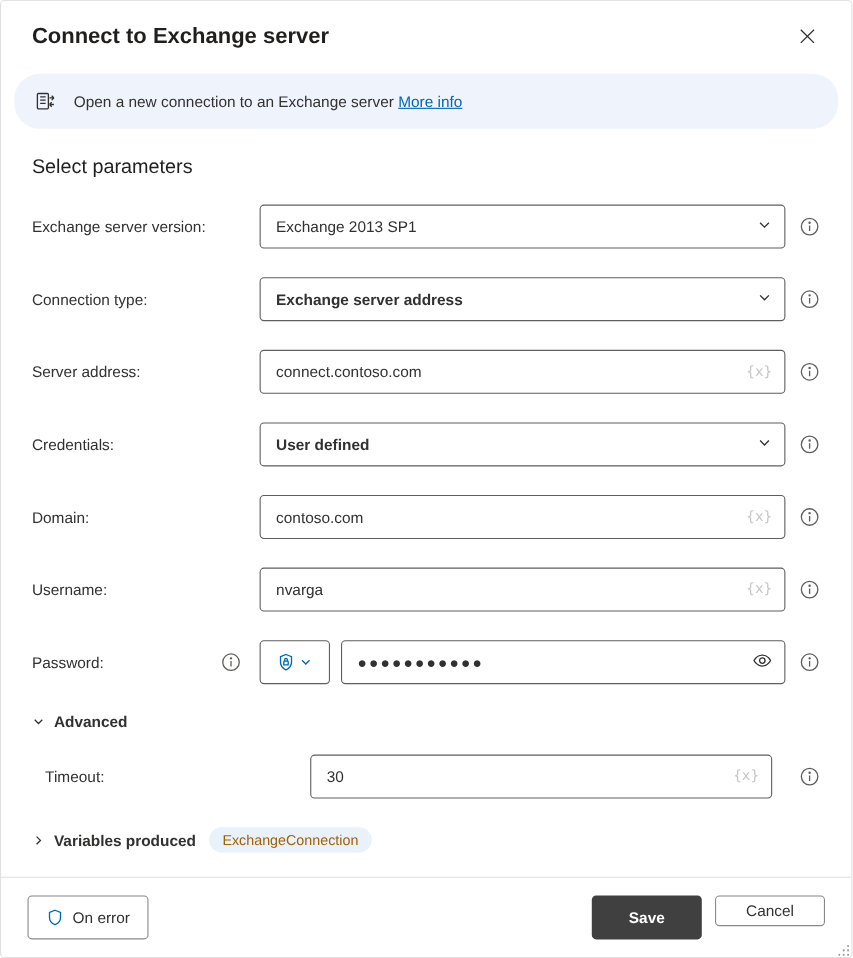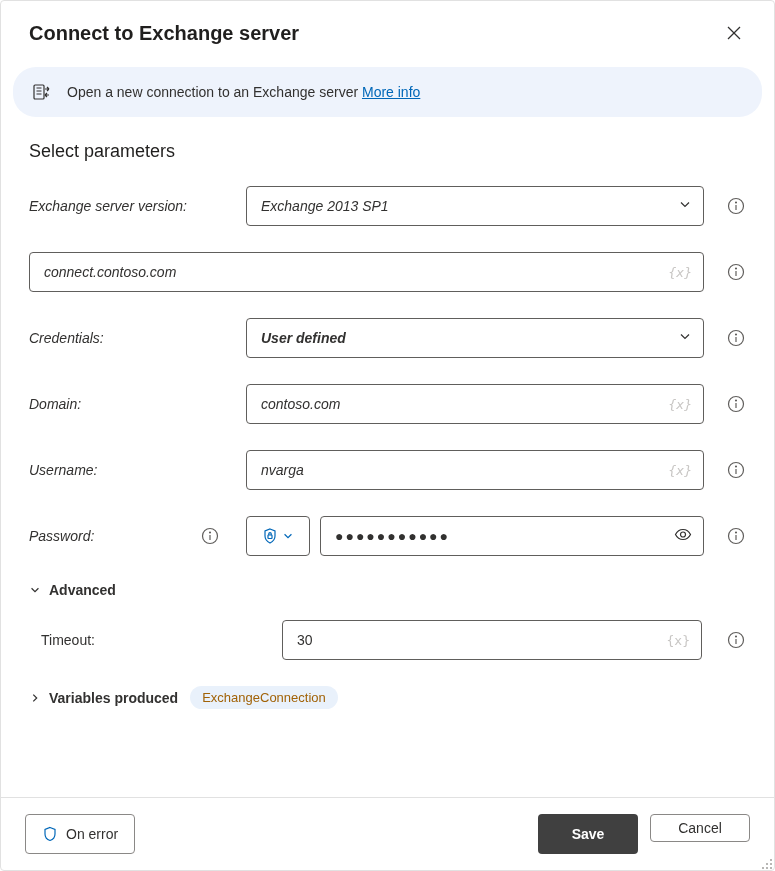--- a/index.html
+++ b/index.html
@@ -72,22 +72,21 @@
     .section-title {
       font-size: 18px;
       font-weight: 400;
       color: #201f1e;
       margin-bottom: 24px;
     }
     .field-row {
       display: flex;
       align-items: center;
       margin-bottom: 26px;
-      gap: 22px;
-      font-style: italic;
+      gap: 12px;
     }
     .field-label {
       width: 195px;
       flex-shrink: 0;
       color: #323130;
       display: flex;
       align-items: center;
       gap: 6px;
     }
     .field-control {
@@ -322,22 +321,43 @@
     </div>
     <span class="info-icon">
       <svg width="18" height="18" viewBox="0 0 18 18" fill="none" stroke="currentColor" stroke-width="1.2">
           <circle cx="9" cy="9" r="7.5"></circle>
           <line x1="9" y1="8" x2="9" y2="13"></line>
           <circle cx="9" cy="5.5" r="0.5" fill="currentColor"></circle>
         </svg>
     </span>
   </div>
 
-
-  <div class="field-row">
+  <div class="field-row">
+    <label class="field-label">Connection type:</label>
+    <div class="field-control">
+      <div class="select-box bold">
+        <span>Exchange server address</span>
+      </div>
+      <span class="chevron-down">
+        <svg width="14" height="14" viewBox="0 0 14 14" fill="none" stroke="#323130" stroke-width="1.2">
+            <polyline points="3,5 7,9 11,5"></polyline>
+          </svg>
+      </span>
+    </div>
+    <span class="info-icon">
+      <svg width="18" height="18" viewBox="0 0 18 18" fill="none" stroke="currentColor" stroke-width="1.2">
+          <circle cx="9" cy="9" r="7.5"></circle>
+          <line x1="9" y1="8" x2="9" y2="13"></line>
+          <circle cx="9" cy="5.5" r="0.5" fill="currentColor"></circle>
+        </svg>
+    </span>
+  </div>
+
+  <div class="field-row">
+    <label class="field-label">Server address:</label>
     <div class="field-control">
       <div class="text-input">
         <span>connect.contoso.com</span>
       </div>
       <span class="var-badge">{x}</span>
     </div>
     <span class="info-icon">
       <svg width="18" height="18" viewBox="0 0 18 18" fill="none" stroke="currentColor" stroke-width="1.2">
           <circle cx="9" cy="9" r="7.5"></circle>
           <line x1="9" y1="8" x2="9" y2="13"></line>

